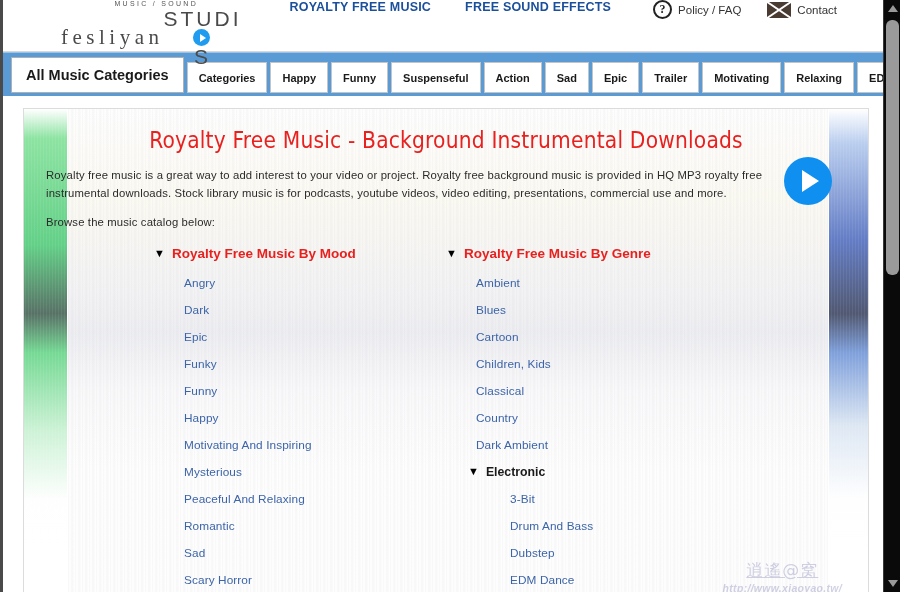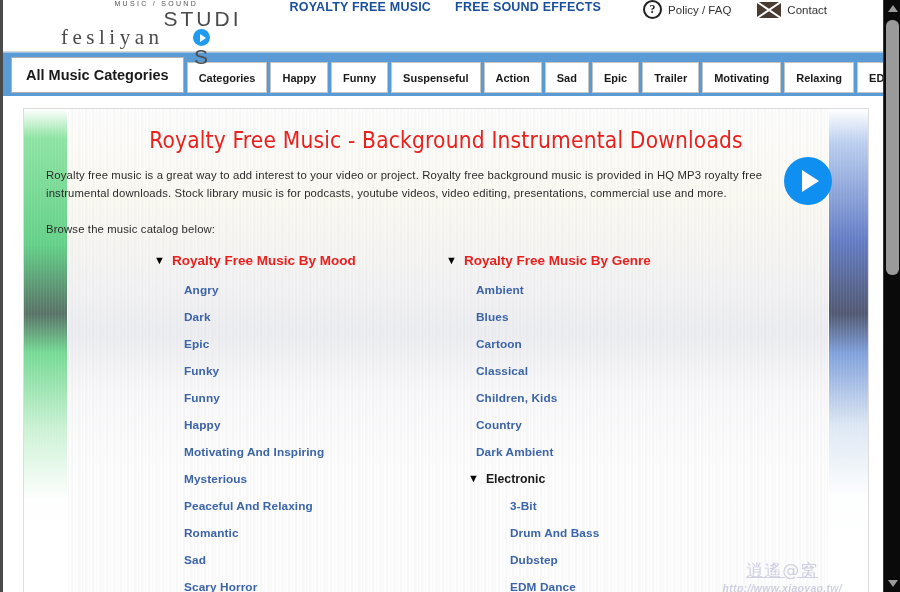--- a/index.html
+++ b/index.html
@@ -72,21 +72,21 @@
     margin: 0 2px 0 1px;
   }
   .logo-play span {
     width: 0; height: 0;
     border-left: 6px solid #fff;
     border-top: 4px solid transparent;
     border-bottom: 4px solid transparent;
     margin-left: 2px;
   }
 
-  .nav-main { display: flex; align-items: center; margin-left: 48px; gap: 24px; }
+  .nav-main { display: flex; align-items: center; margin-left: 48px; gap: 34px; }
   .nav-link {
     font-size: 12.5px;
     font-weight: bold;
     color: #1a4f9c;
     letter-spacing: 0.2px;
     text-decoration: none;
     white-space: nowrap;
     cursor: pointer;
   }
 
@@ -221,21 +221,21 @@
     font-weight: normal;
     font-family: "DejaVu Sans Condensed", "Liberation Sans", sans-serif;
     letter-spacing: 0.2px;
     margin: 6px 0 14px 0;
   }
   .intro {
     font-size: 11.3px;
     color: #2b2b2b;
     line-height: 1.55;
     width: 760px;
-    margin-bottom: 21px;
+    margin-bottom: 14px;
     letter-spacing: 0.15px;
   }
   .browse-line {
     font-size: 11.3px;
     color: #2b2b2b;
     margin-bottom: 18px;
     letter-spacing: 0.15px;
   }
 
   .play-big {
@@ -279,21 +279,20 @@
   .cat-list li { margin: 0; }
   .cat-link {
     display: block;
     color: #3c64a8;
     font-size: 11.8px;
     text-decoration: none;
     padding: 6.5px 0 6.5px 0;
     margin-left: 30px;
     cursor: pointer;
     letter-spacing: 0.1px;
-    font-weight: bold;
   }
   .sub-head {
     display: flex; align-items: center; gap: 7px;
     margin-left: 22px;
     padding: 6.5px 0;
     font-size: 12.3px;
     font-weight: bold;
     color: #1a1a1a;
     cursor: pointer;
   }
@@ -479,24 +478,24 @@
             <li>
                 <a class="cat-link">Ambient</a>
               </li>
             <li>
                 <a class="cat-link">Blues</a>
               </li>
             <li>
                 <a class="cat-link">Cartoon</a>
               </li>
             <li>
+                <a class="cat-link">Children, Kids</a>
+              </li>
+            <li>
                 <a class="cat-link">Classical</a>
-              </li>
-            <li>
-                <a class="cat-link">Children, Kids</a>
               </li>
             <li>
                 <a class="cat-link">Country</a>
               </li>
             <li>
                 <a class="cat-link">Dark Ambient</a>
               </li>
             <li>
               <div class="sub-head">
                 <span class="caret">▼</span>

